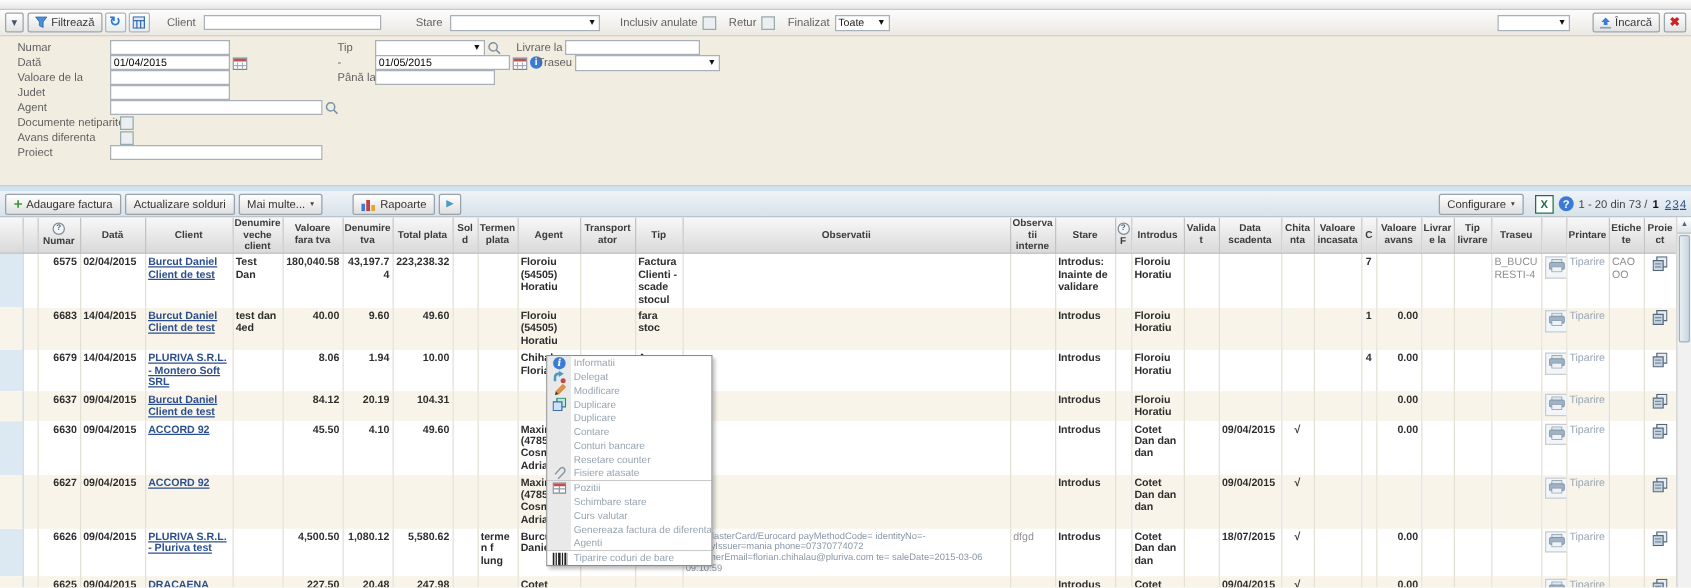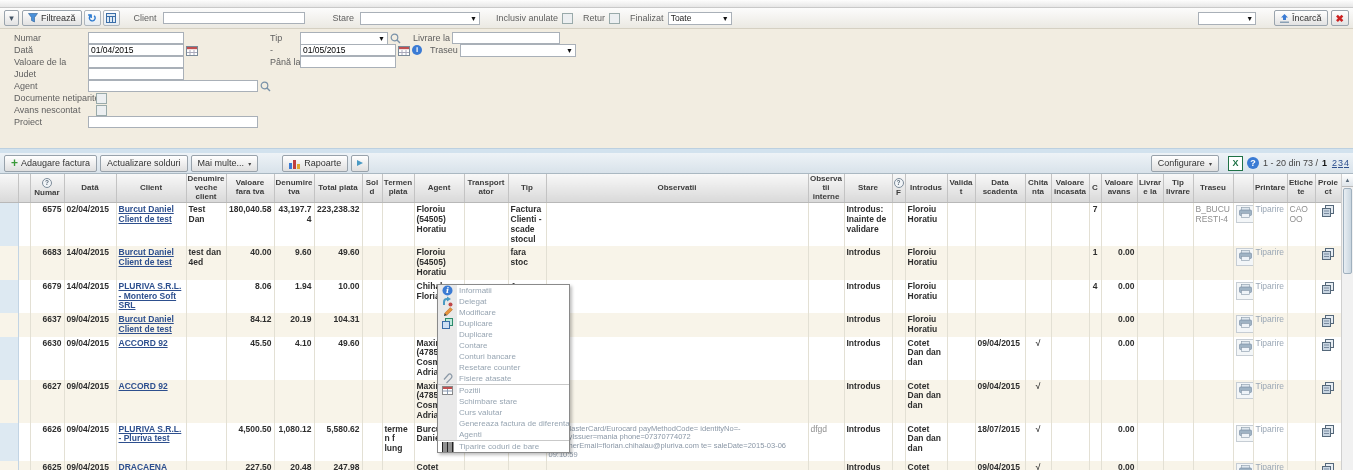--- a/index.html
+++ b/index.html
@@ -127,21 +127,21 @@
     <span class="flab" style="margin-left:28px">Stare</span>
     <span class="fsel" style="width:120px;margin-left:6px">
         <i></i>
         <b>▼</b>
       </span>
     <span class="flab" style="margin-left:16px">Inclusiv anulate</span>
     <span class="cb" style="margin-left:4px"></span>
     <span class="flab" style="margin-left:10px">Retur</span>
     <span class="cb" style="margin-left:4px"></span>
     <span class="flab" style="margin-left:10px">Finalizat</span>
-    <span class="fsel" style="width:64px;margin-left:4px">
+    <span class="fsel" style="width:44px;margin-left:4px">
         <i>Toate</i>
         <b>▼</b>
       </span>
     <span class="spacer"></span>
     <span class="fsel" style="width:58px">
         <i></i>
         <b>▼</b>
       </span>
     <button class="tinybtn" style="margin-left:18px">
       <svg width="9" height="9">
@@ -180,21 +180,21 @@
         <svg class="cal" width="12" height="11">
             <rect x="0.5" y="1.5" width="11" height="9" fill="#fff" stroke="#7a8a98"></rect>
             <rect x="1" y="2" width="10" height="2.2" fill="#c05050"></rect>
             <line x1="4" y1="5" x2="4" y2="10" stroke="#aab"></line>
             <line x1="8" y1="5" x2="8" y2="10" stroke="#aab"></line>
             <line x1="1" y1="7.5" x2="11" y2="7.5" stroke="#aab"></line>
           </svg>
       </span>
       <span class="flab l2">-</span>
       <span class="afield" style="left:300px">
-        <input class="fin" style="width: 96px;" value="01/05/2015">
+        <input class="fin" style="width: 108px;" value="01/05/2015">
         <svg class="cal" width="12" height="11">
             <rect x="0.5" y="1.5" width="11" height="9" fill="#fff" stroke="#7a8a98"></rect>
             <rect x="1" y="2" width="10" height="2.2" fill="#c05050"></rect>
             <line x1="4" y1="5" x2="4" y2="10" stroke="#aab"></line>
             <line x1="8" y1="5" x2="8" y2="10" stroke="#aab"></line>
             <line x1="1" y1="7.5" x2="11" y2="7.5" stroke="#aab"></line>
           </svg>
         <span class="ibadge">i</span>
       </span>
       <span class="flab" style="position:absolute;left:430px;top:1px">Traseu</span>
@@ -221,21 +221,21 @@
             <circle cx="4.5" cy="4.5" r="3.3" fill="none" stroke="#7a92a8" stroke-width="1.2"></circle>
             <line x1="7" y1="7" x2="10" y2="10" stroke="#7a92a8" stroke-width="1.4"></line>
           </svg>
       </span>
     </div>
     <div class="fb-row">
       <span class="flab l1">Documente netiparite</span>
       <span class="cb" style="position:absolute;left:96px;top:1px"></span>
     </div>
     <div class="fb-row">
-      <span class="flab l1">Avans nescontat</span>
+      <span class="flab l1">Avans diferenta</span>
       <span class="cb" style="position:absolute;left:96px;top:1px"></span>
     </div>
     <div class="fb-row">
       <span class="flab l1">Proiect</span>
       <input class="fin v1" style="width: 170px;">
     </div>
   </div>
 </div>
 
 <div class="blue-sep"></div>

